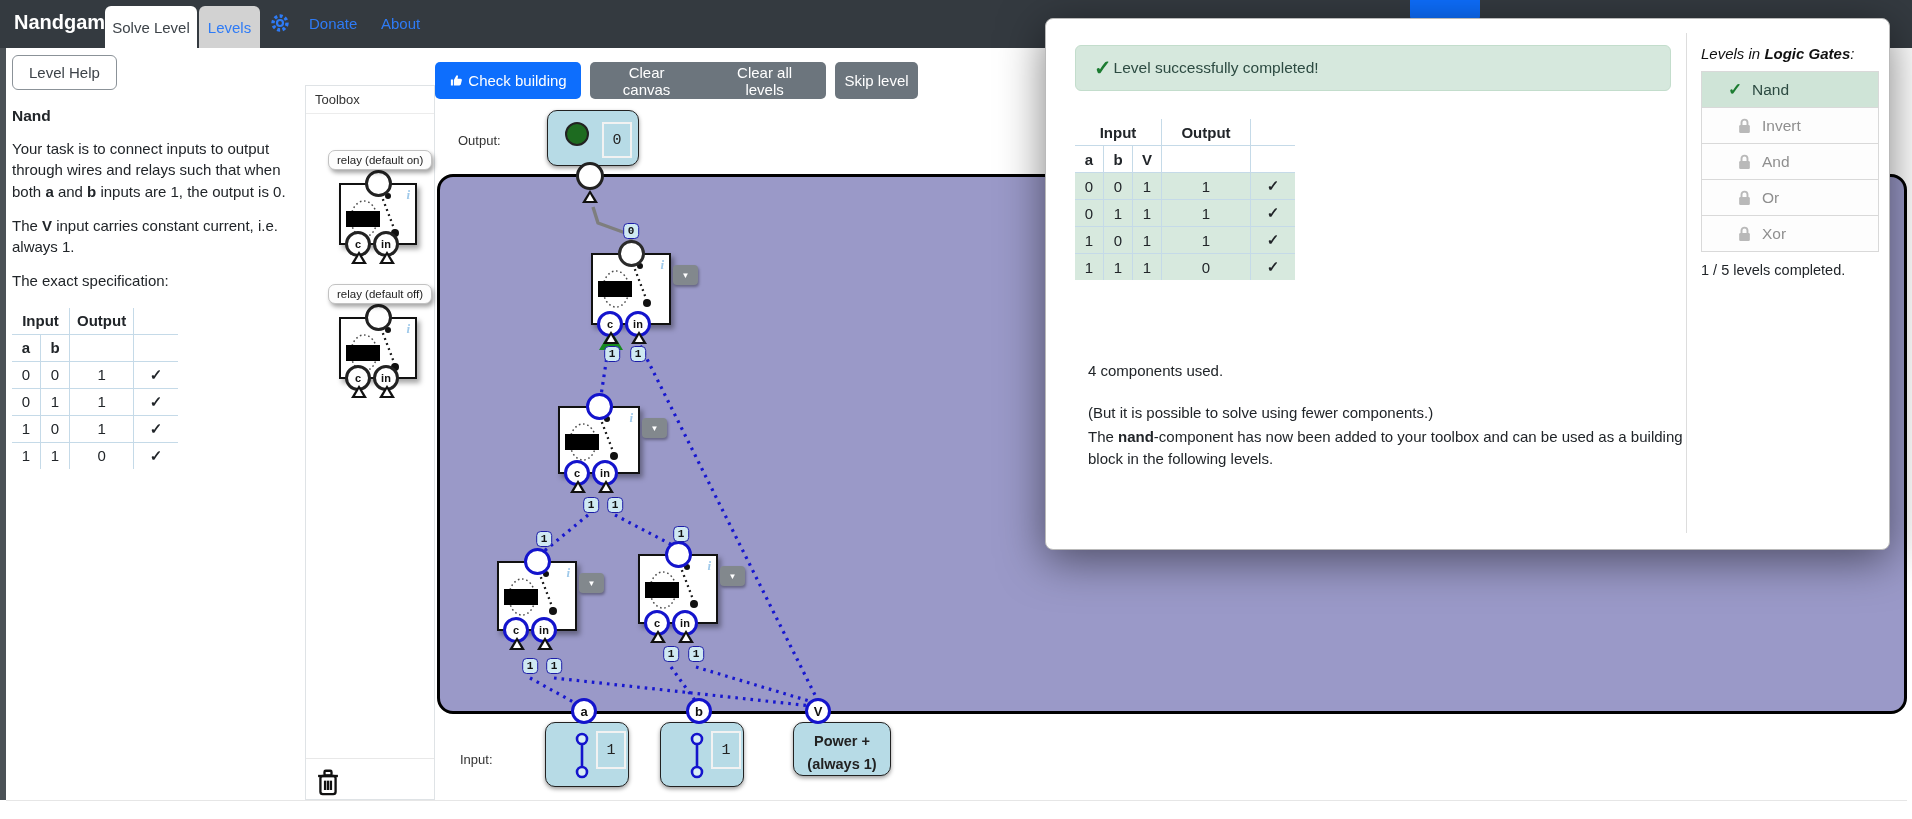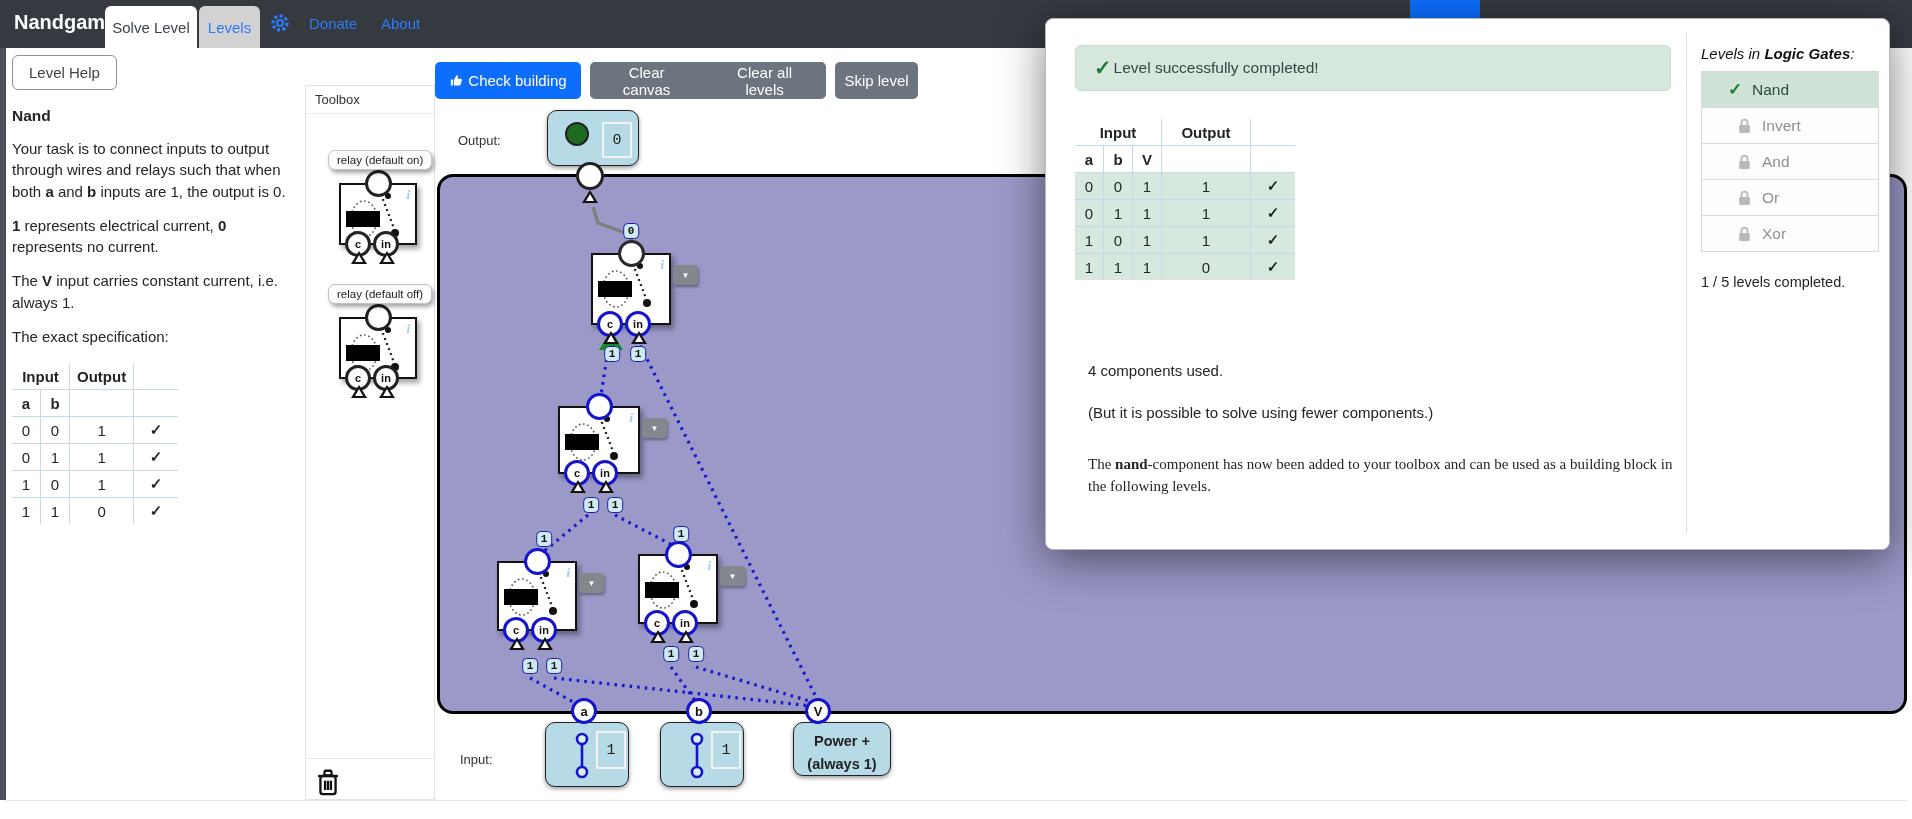--- a/index.html
+++ b/index.html
@@ -100,38 +100,38 @@
 
   
   #modal{position:absolute;left:1045px;top:18px;width:843px;height:530px;background:#fff;border:1px solid #b9b9b9;
          border-radius:8px;box-shadow:0 10px 45px rgba(0,0,0,.5);z-index:30;}
   #alert{position:absolute;left:29px;top:26px;width:596px;height:46px;background:#d6e8dd;border:1px solid #c3ddcc;
          border-radius:6px;display:flex;align-items:center;padding-left:18px;box-sizing:border-box;}
   #alert .mark{color:#1c7c31;font-weight:800;font-size:21px;margin-right:2px;}
   #alert .txt{color:#2d4b42;font-size:15.5px;}
   #modal-table{position:absolute;left:29px;top:100px;margin:0;}
   .mpara{position:absolute;left:29px;font-size:15px;color:#212529;margin:13px;}
-  #mp1{top:330px;} #mp2{top:372px;} #mp3{top:422px;width:604px;line-height:1.45;font-family:Liberation Serif, serif;}
+  #mp1{top:330px;} #mp2{top:372px;} #mp3{top:394px;width:604px;line-height:1.45;}
   #modal-btns{position:absolute;left:29px;top:466px;display:flex;border-radius:5px;overflow:hidden;}
   #modal-btns button{height:38px;border:none;color:#fff;font-size:15px;padding:0 13px;cursor:pointer;
                      font-family:"Liberation Sans",sans-serif;}
   #btn-next{background:#0d6efd;}
   #btn-stay{background:#6c757d;}
   #modal-divider{position:absolute;left:640px;top:14px;width:1px;height:500px;background:#ddd;}
 
   
   #levels{position:absolute;left:655px;top:26px;width:178px;}
   #levels-title{font-style:italic;font-size:15px;color:#111;margin-bottom:10px;}
   #levels-title b{font-weight:800;}
   .lvl{width:178px;height:37px;box-sizing:border-box;border:1px solid #d9d9d9;margin-top:-1px;background:#fdfdfd;
        display:flex;align-items:center;font-size:15.5px;color:#8f8f8f;cursor:default;}
   .lvl .ic{width:20px;margin-left:36px;margin-right:4px;display:flex;align-items:center;}
   .lvl.done{background:#cfe4d7;color:#2d4b42;cursor:pointer;}
   .lvl.done .ic{margin-left:26px;color:#1c7c31;font-weight:800;font-size:17px;}
-  #levels-progress{margin-top:22px;font-size:14.5px;color:#212529;}
+  #levels-progress{margin-top:10px;font-size:14.5px;color:#212529;}
 </style>
 </head>
 <body>
 
 <div id="page">
 
   <div id="navbar">
     <span id="brand">Nandgame</span>
     <div id="tab-solve" class="navtab">
         <span>Solve Level</span>
@@ -150,21 +150,20 @@
     <div id="nav-blue-frag"></div>
   </div>
 
   <div id="left-edge"></div>
   <div id="footer-line"></div>
 
   <aside id="help">
     <button id="help-btn">Level Help</button>
     <h3>Nand</h3>
     <p><span>Your task is to connect inputs to output through wires and relays such that when both </span><b>a</b><span> and </span><b>b</b><span> inputs are 1, the output is 0.</span></p>
-    <p><b>1</b><span> represents electrical current, </span><b>0</b><span> represents no current.</span></p>
     <p><span>The </span><b>V</b><span> input carries constant current, i.e. always 1.</span></p>
     <p>The exact specification:</p>
     <table class="ttable">
       <tbody>
           <tr>
             <th colspan="2">Input</th>
             <th class="c-o">Output</th>
             <th class="c-k"></th>
           </tr>
       <tr>

